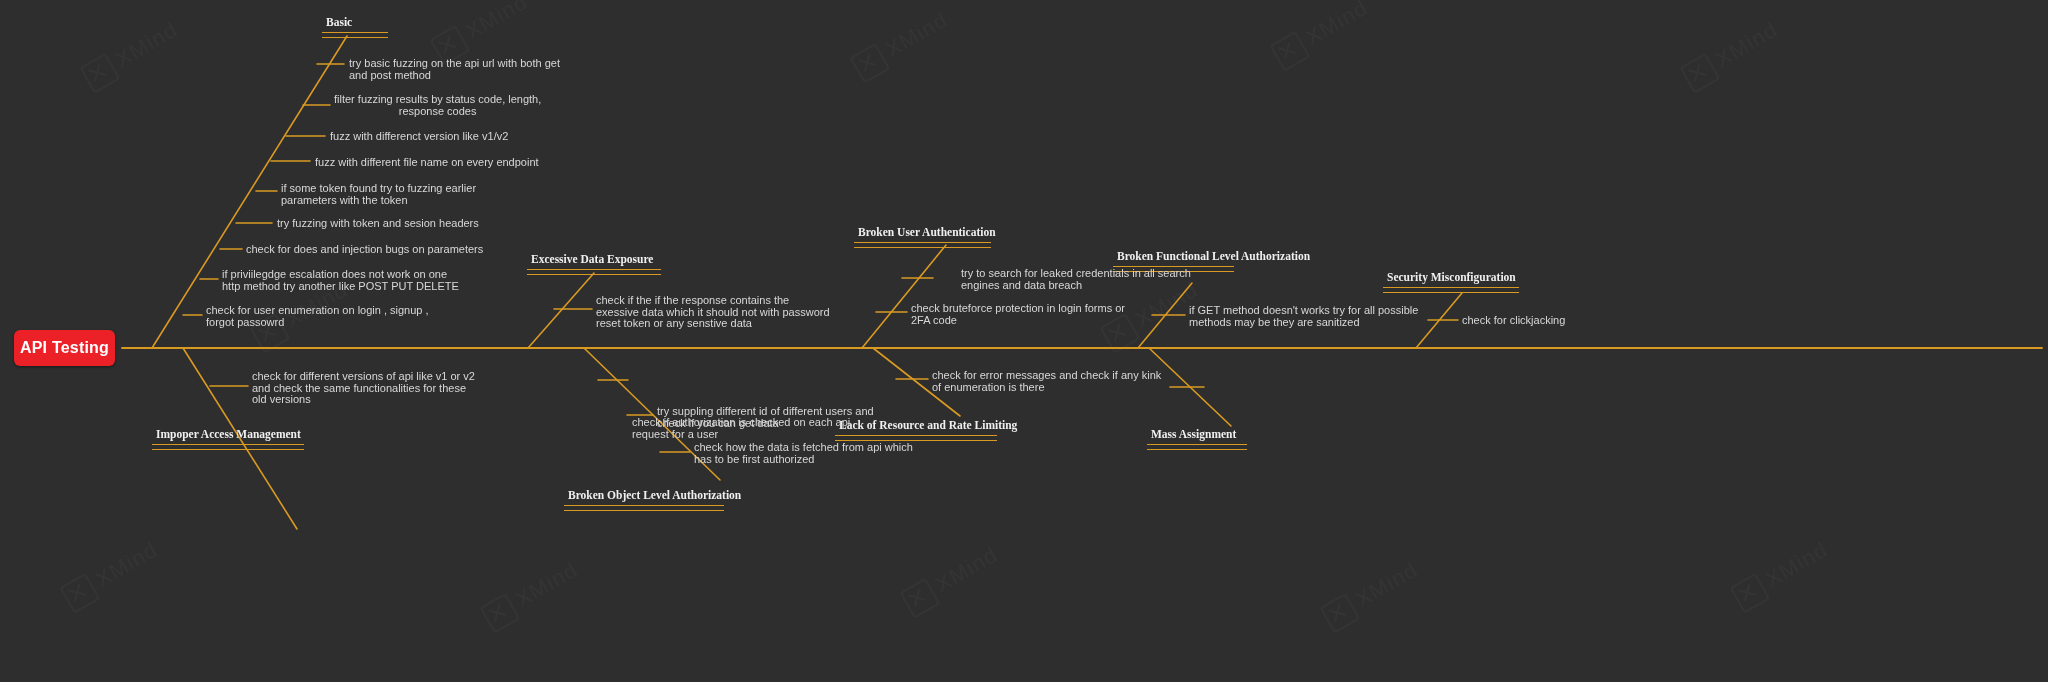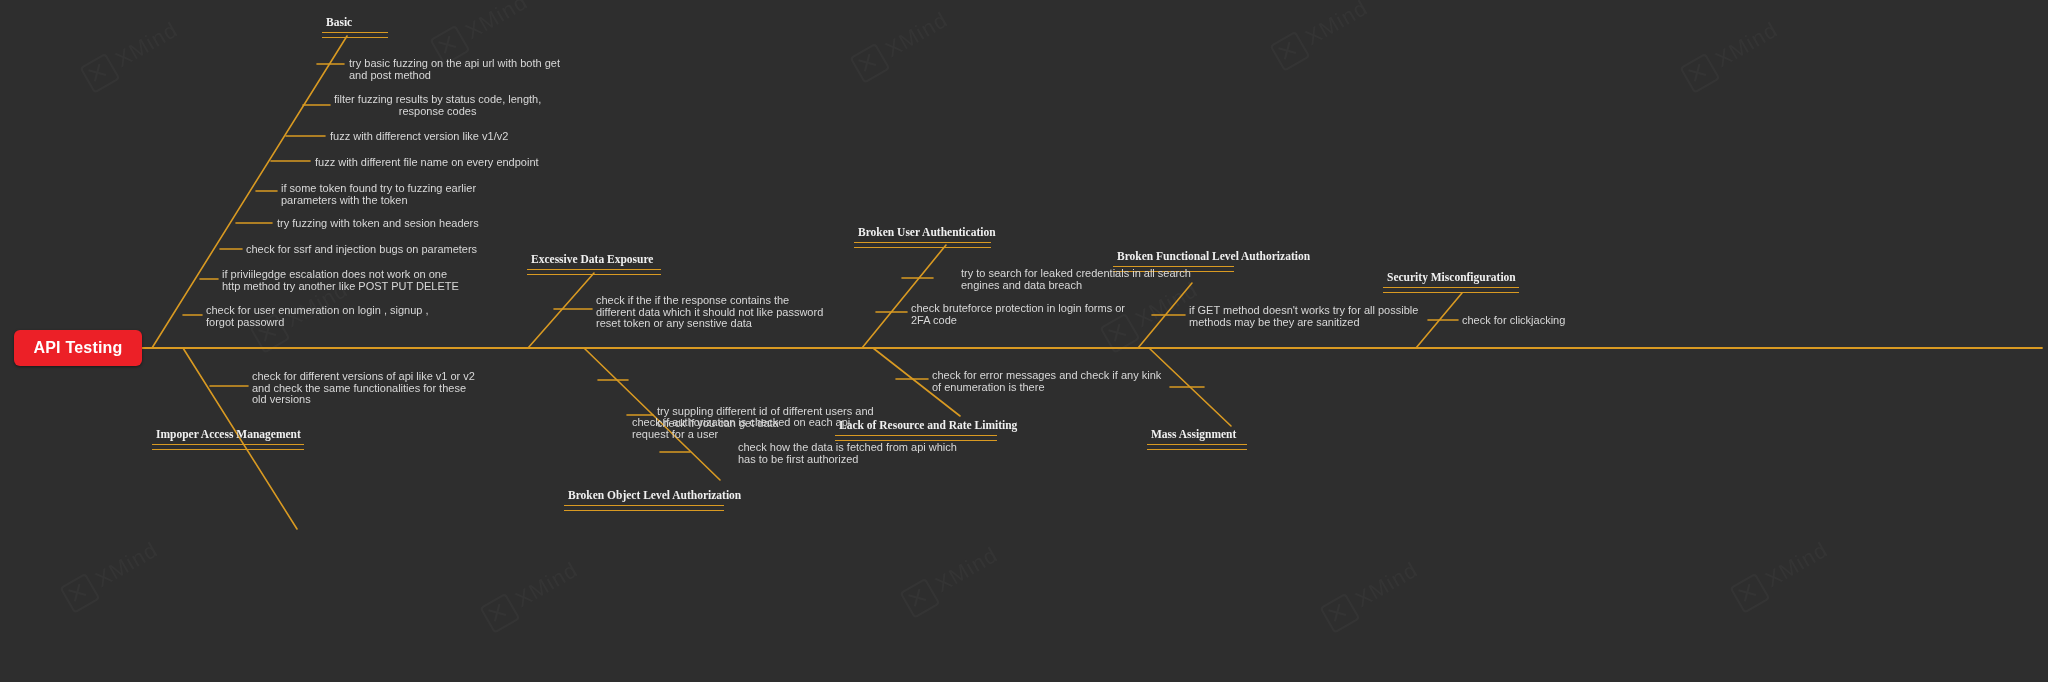--- a/index.html
+++ b/index.html
@@ -65,21 +65,21 @@
     position: absolute;
     inset: 0;
     z-index: 1;
   }
 
   
   #central-topic {
     position: absolute;
     left: 14px;
     top: 330px;
-    width: 128px;
+    width: 101px;
     height: 36px;
     background: #ec2027;
     border-radius: 6px;
     display: flex;
     align-items: center;
     justify-content: center;
     z-index: 5;
     box-shadow: 0 1px 3px rgba(0,0,0,0.45);
   }
   #central-topic .label {
@@ -241,39 +241,39 @@
 
   <div class="note" style="left:349px; top:58px;">try basic fuzzing on the api url with both get
 and post method</div>
   <div class="note" style="left:334px; top:94px;text-align:center;">filter fuzzing results by status code, length,
 response codes</div>
   <div class="note" style="left:330px; top:131px;">fuzz with differenct version like v1/v2</div>
   <div class="note" style="left:315px; top:157px;">fuzz with different file name on every endpoint</div>
   <div class="note" style="left:281px; top:183px;">if some token found try to fuzzing earlier
 parameters with the token</div>
   <div class="note" style="left:277px; top:218px;">try fuzzing with token and sesion headers</div>
-  <div class="note" style="left:246px; top:244px;">check for ssrf and injection bugs on parameters</div>
+  <div class="note" style="left:246px; top:244px;">check for does and injection bugs on parameters</div>
   <div class="note" style="left:222px; top:269px;">if priviilegdge escalation does not work on one
 http method try another like POST PUT DELETE</div>
   <div class="note" style="left:206px; top:305px;">check for user enumeration on login , signup ,
 forgot passowrd</div>
 
   <div class="note" style="left:252px; top:371px;">check for different versions of api like v1 or v2
 and check the same functionalities for these
 old versions</div>
 
   <div class="note" style="left:596px; top:295px;">check if the if the response contains the
-different data which it should not like password
+exessive data which it should not with password
 reset token or any senstive data</div>
 
   <div class="note" style="left:632px; top:371px;margin-top:46px;">check if authorization is checked on each api
 request for a user</div>
   <div class="note" style="left:657px; top:406px;">try suppling different id of different users and
 check if you can get data</div>
-  <div class="note" style="left:694px; top:442px;margin-left:44px;">check how the data is fetched from api which
+  <div class="note" style="left:694px; top:442px;">check how the data is fetched from api which
 has to be first authorized</div>
 
   <div class="note" style="left:937px; top:268px;margin-left:24px;">try to search for leaked credentials in all search
 engines and data breach</div>
   <div class="note" style="left:911px; top:303px;">check bruteforce protection in login forms or
 2FA code</div>
 
   <div class="note" style="left:932px; top:370px;">check for error messages and check if any kink
 of enumeration is there</div>
 

